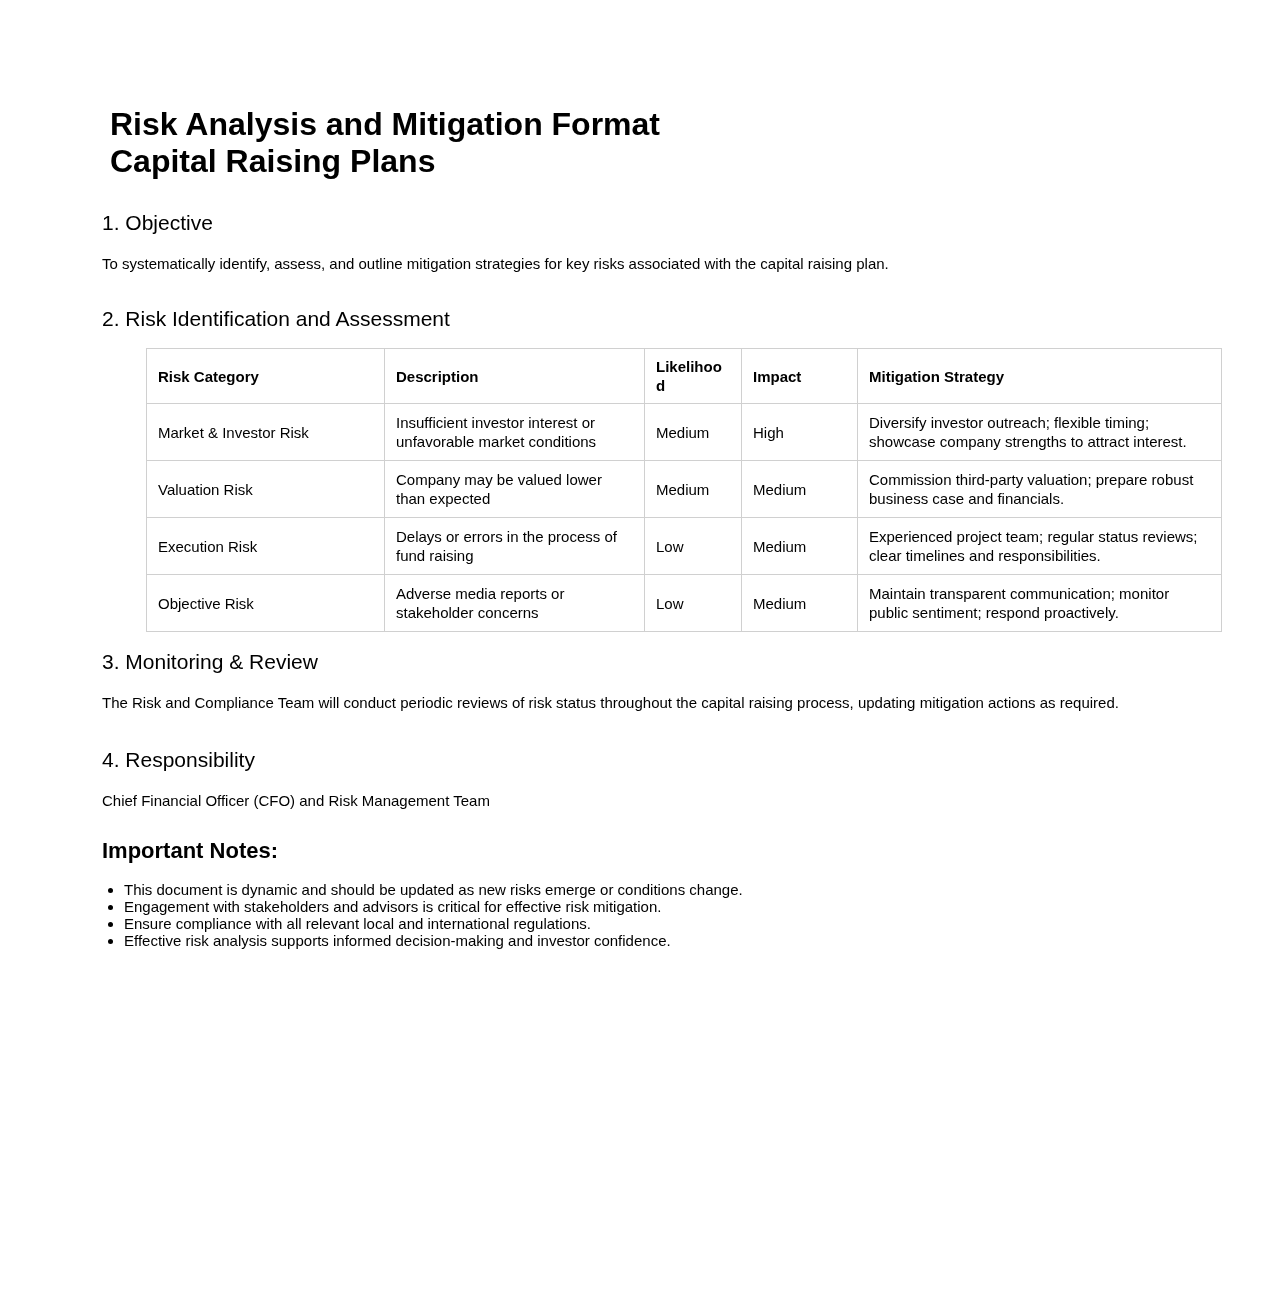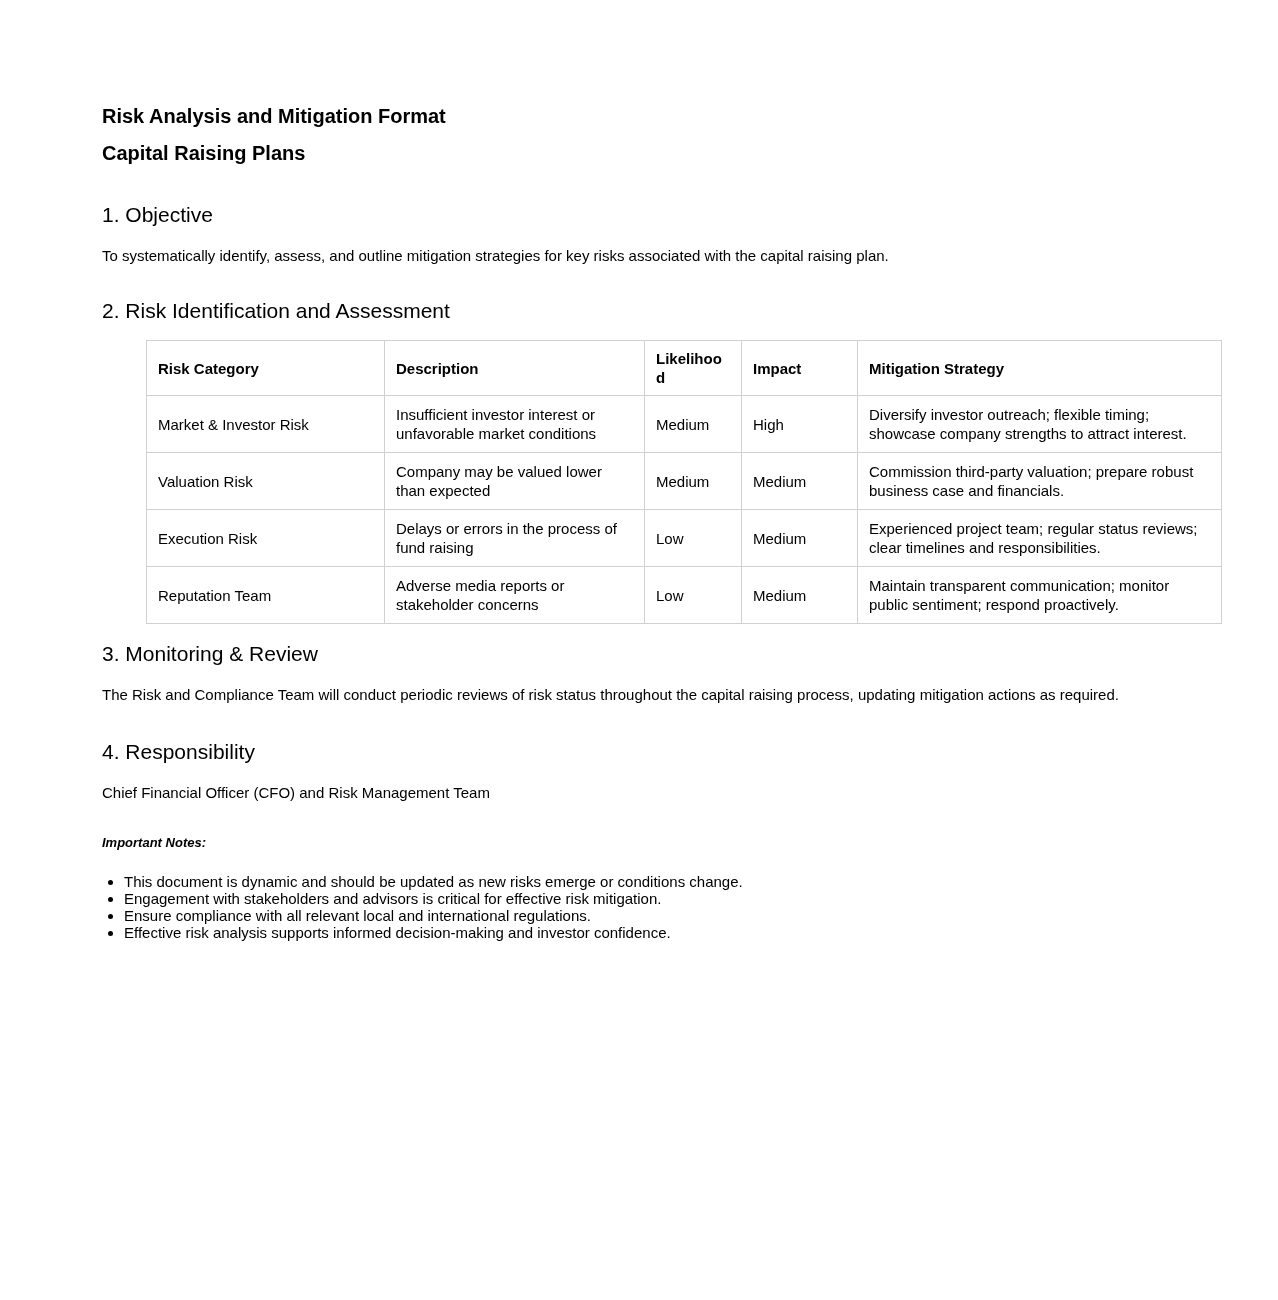--- a/index.html
+++ b/index.html
@@ -13,24 +13,24 @@
   body {
     width: 1278px;
     height: 1300px;
     overflow: hidden;
   }
   .page {
     padding: 98px 101px 0 102px;
     width: 1278px;
   }
   .doc-title {
-    font-size: 20px;
+    font-size: 32px;
     line-height: 37px;
     font-weight: bold;
-    margin: 0;
+    margin: 8px;
   }
   .doc-title span { display: block; }
   h2.section-heading {
     font-size: 21px;
     line-height: 26px;
     font-weight: normal;
     margin: 30px 0 0 0;
   }
   p.body-text {
     font-size: 15px;
@@ -54,25 +54,24 @@
     word-wrap: break-word;
   }
   .risk-table th {
     font-weight: bold;
     height: 38px;
   }
   .risk-table td {
     height: 57px;
   }
   h3.notes-heading {
-    font-size: 13px;
+    font-size: 22px;
     line-height: 22px;
     font-weight: bold;
     margin: 30px 0 0 0;
-    font-style: italic;
   }
   ul.notes-list {
     margin: 19px 0 0 0;
     padding-left: 22px;
     font-size: 15px;
     line-height: 17px;
   }
   ul.notes-list li {
     margin: 0;
     padding: 0;
@@ -126,21 +125,21 @@
           <td>Commission third-party valuation; prepare robust business case and financials.</td>
         </tr>
         <tr>
           <td>Execution Risk</td>
           <td>Delays or errors in the process of fund raising</td>
           <td>Low</td>
           <td>Medium</td>
           <td>Experienced project team; regular status reviews; clear timelines and responsibilities.</td>
         </tr>
         <tr>
-          <td>Reputation Team</td>
+          <td>Objective Risk</td>
           <td>Adverse media reports or stakeholder concerns</td>
           <td>Low</td>
           <td>Medium</td>
           <td>Maintain transparent communication; monitor public sentiment; respond proactively.</td>
         </tr>
       </tbody>
   </table>
 
   <h2 class="section-heading" style="margin-top:17px">3. Monitoring &amp; Review</h2>
   <p class="body-text" style="width:1040px">The Risk and Compliance Team will conduct periodic reviews of risk status throughout the capital raising process, updating mitigation actions as required.</p>

